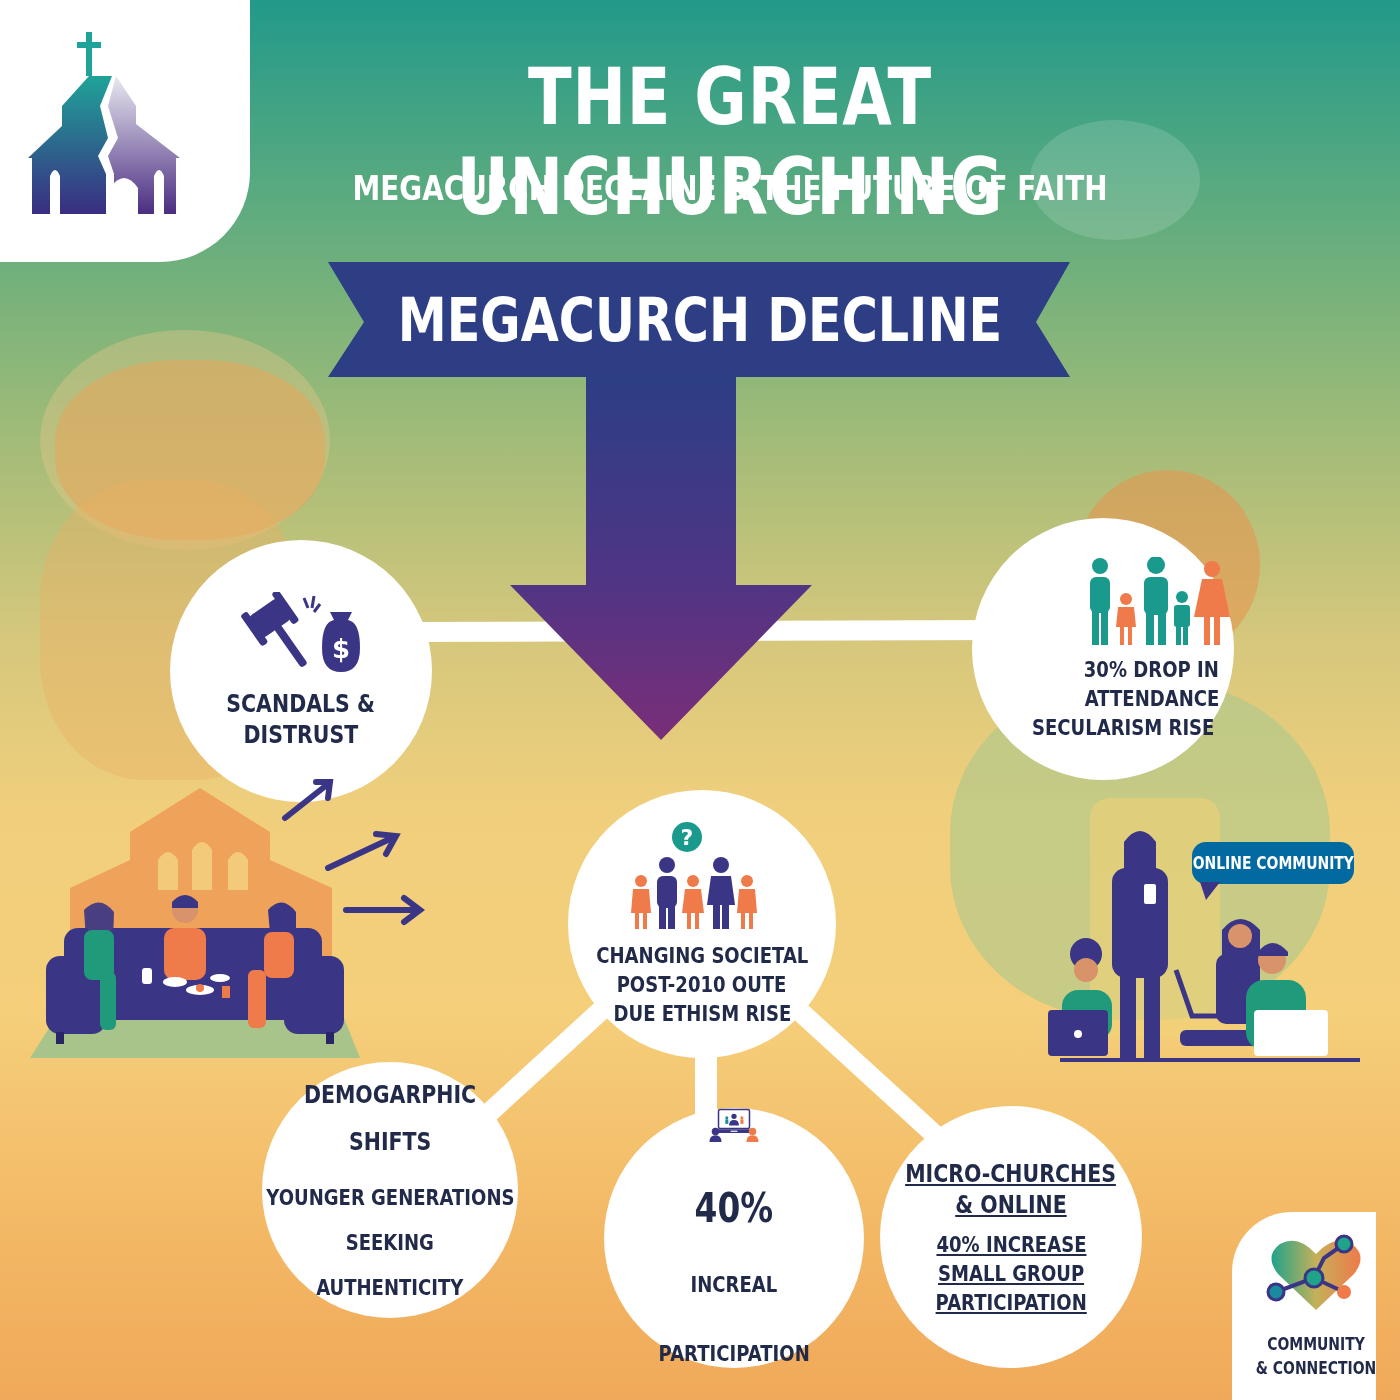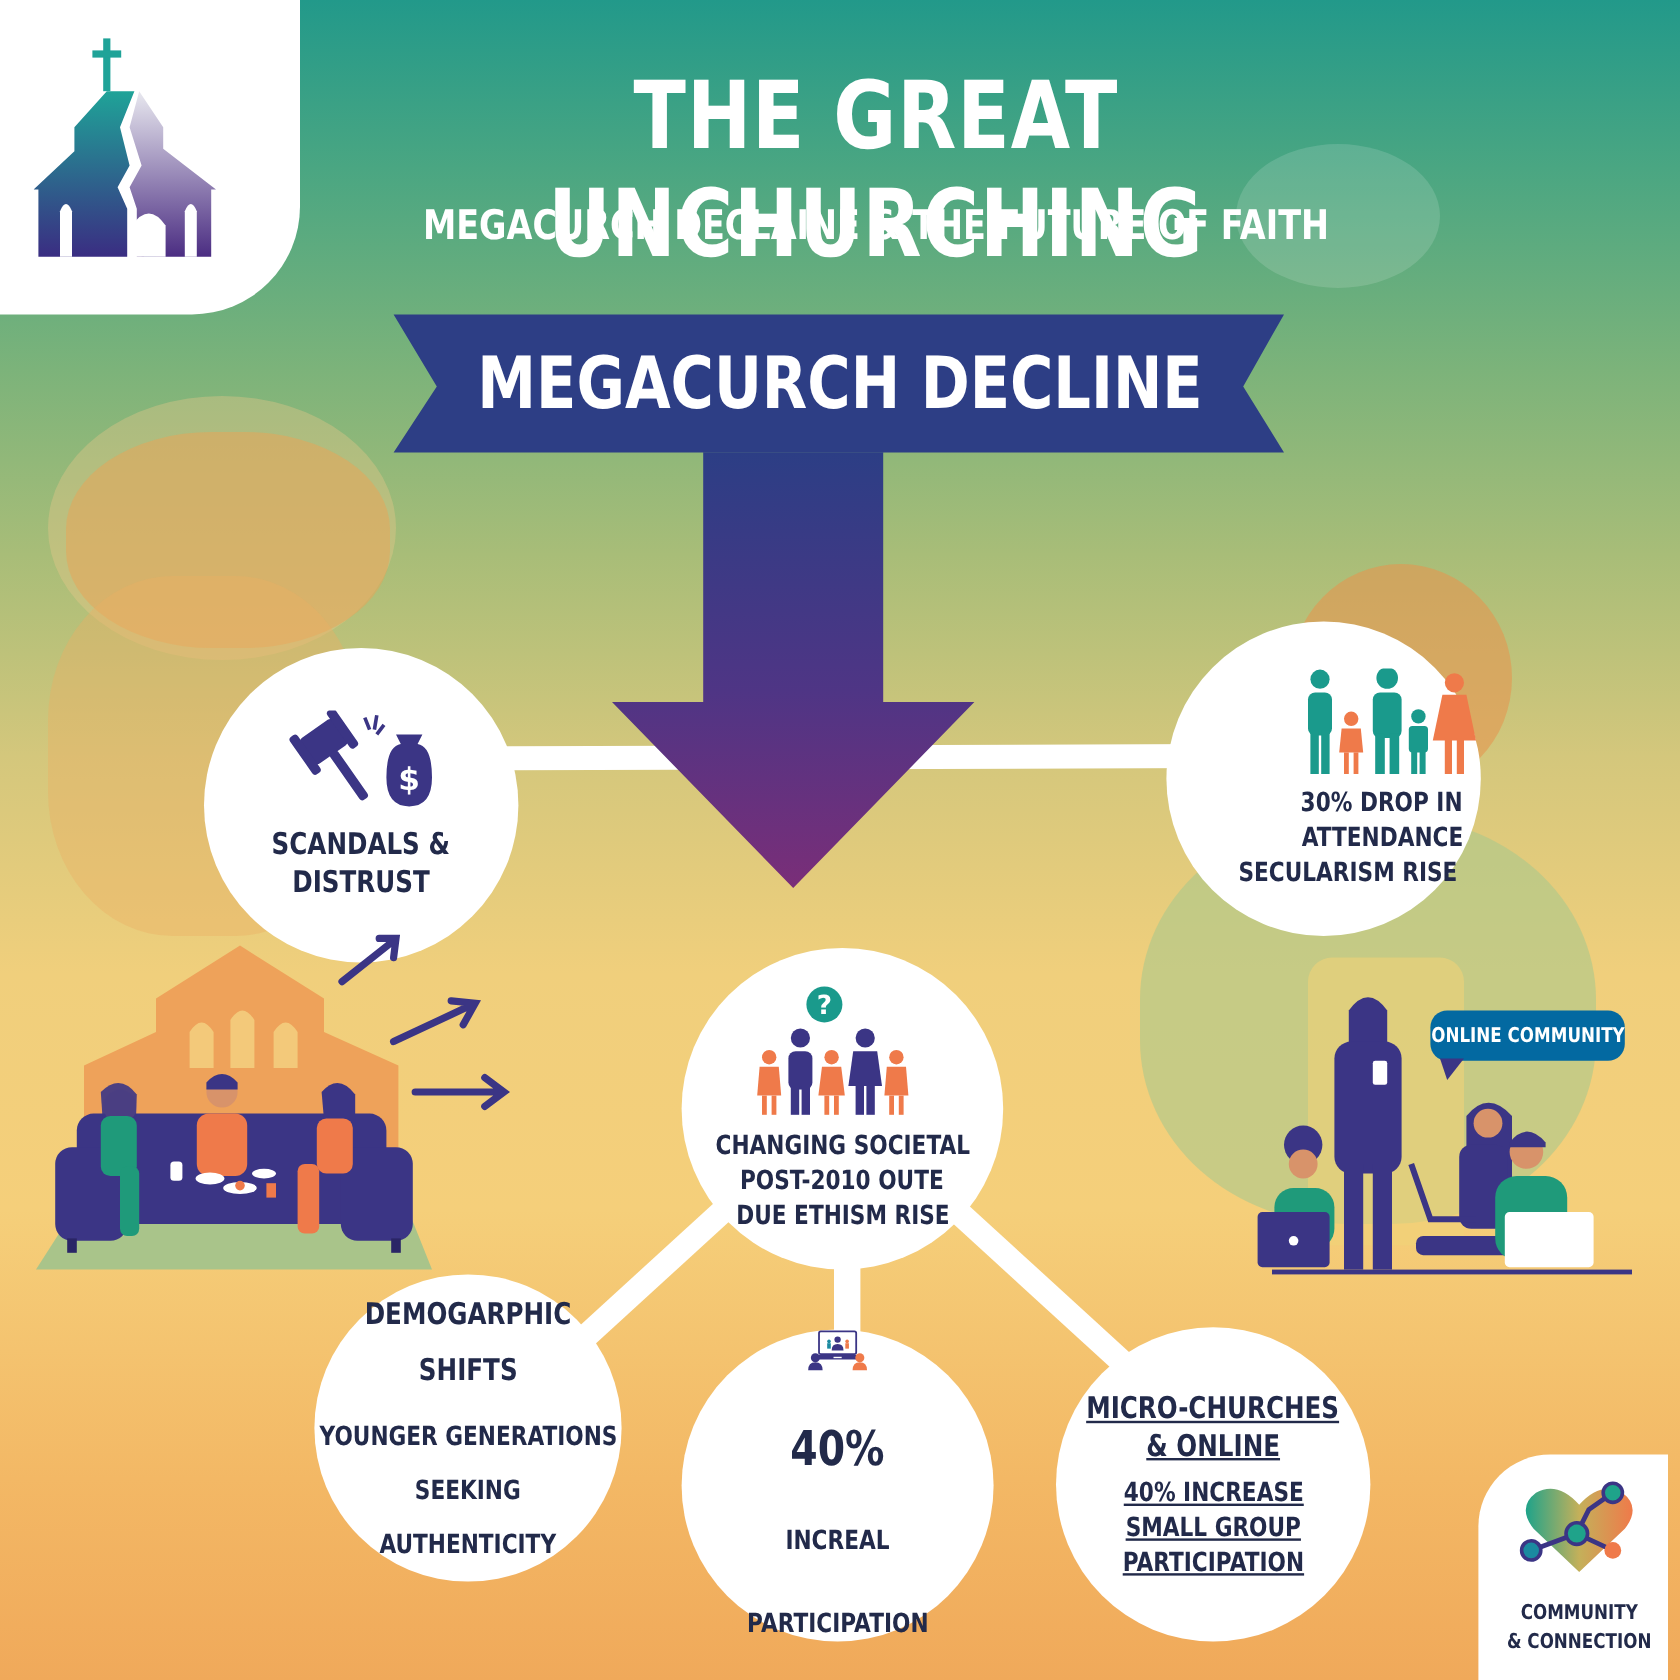--- a/index.html
+++ b/index.html
@@ -66,21 +66,21 @@
     font-size: 17px; display: flex; align-items: center; justify-content: center; margin-top: 24px;
   }
   .speech span { transform: scaleX(0.82); white-space: nowrap; }
   .speech::after {
     content: ""; position: absolute; left: 8px; bottom: -16px;
     border-left: 6px solid transparent; border-right: 14px solid transparent;
     border-top: 18px solid #3b3585;
   }
 
   .community-card {
-    left: 1232px; top: 1212px; width: 158px; height: 188px;
+    left: 1232px; top: 1212px; width: 144px; height: 188px;
     background: #fff; border-top-left-radius: 60px;
   }
   .community-label {
     position: absolute; left: 0; top: 120px; width: 168px; text-align: center;
     color: #222a4a; font-family: "DejaVu Sans", sans-serif; font-weight: bold;
     font-size: 17px; line-height: 24px;
   }
   .community-label div { transform: scaleX(0.82); white-space: nowrap; }
 </style>
 </head>
@@ -227,21 +227,21 @@
 </div>
 
 <div class="circle" style="left:262px;top:1062px;width:256px;height:256px;gap:16px;">
   <div class="ctext big">DEMOGARPHIC</div>
   <div class="ctext big" style="margin-top:0">SHIFTS</div>
   <div class="ctext" style="margin-top:10px">YOUNGER GENERATIONS</div>
   <div class="ctext" style="margin-top:0">SEEKING</div>
   <div class="ctext" style="margin-top:0">AUTHENTICITY</div>
 </div>
 
-<div class="circle" style="left:568px;top:1108px;width:260px;height:260px;gap:40px;">
+<div class="circle" style="left:604px;top:1108px;width:260px;height:260px;gap:40px;">
   <svg width="130" height="90" viewBox="0 0 130 90" style="margin-bottom:4px;">
     <rect x="24" y="4" width="82" height="50" rx="4" fill="none" stroke="#3b3585" stroke-width="4"></rect>
     <rect x="22" y="56" width="86" height="10" rx="3" fill="#3b3585"></rect>
     <rect x="56" y="60" width="18" height="3" fill="#fff"></rect>
     <circle cx="65" cy="22" r="7" fill="#3b3585"></circle>
     <path d="M52 46 Q52 32 65 32 Q78 32 78 46 Z" fill="#3b3585"></path>
     <circle cx="46" cy="26" r="4" fill="#1a8aa0"></circle>
       <rect x="42" y="30" width="8" height="12" fill="#1a8aa0"></rect>
     <circle cx="86" cy="26" r="4" fill="#ef7a4a"></circle>
       <rect x="82" y="30" width="8" height="12" fill="#ef7a4a"></rect>

